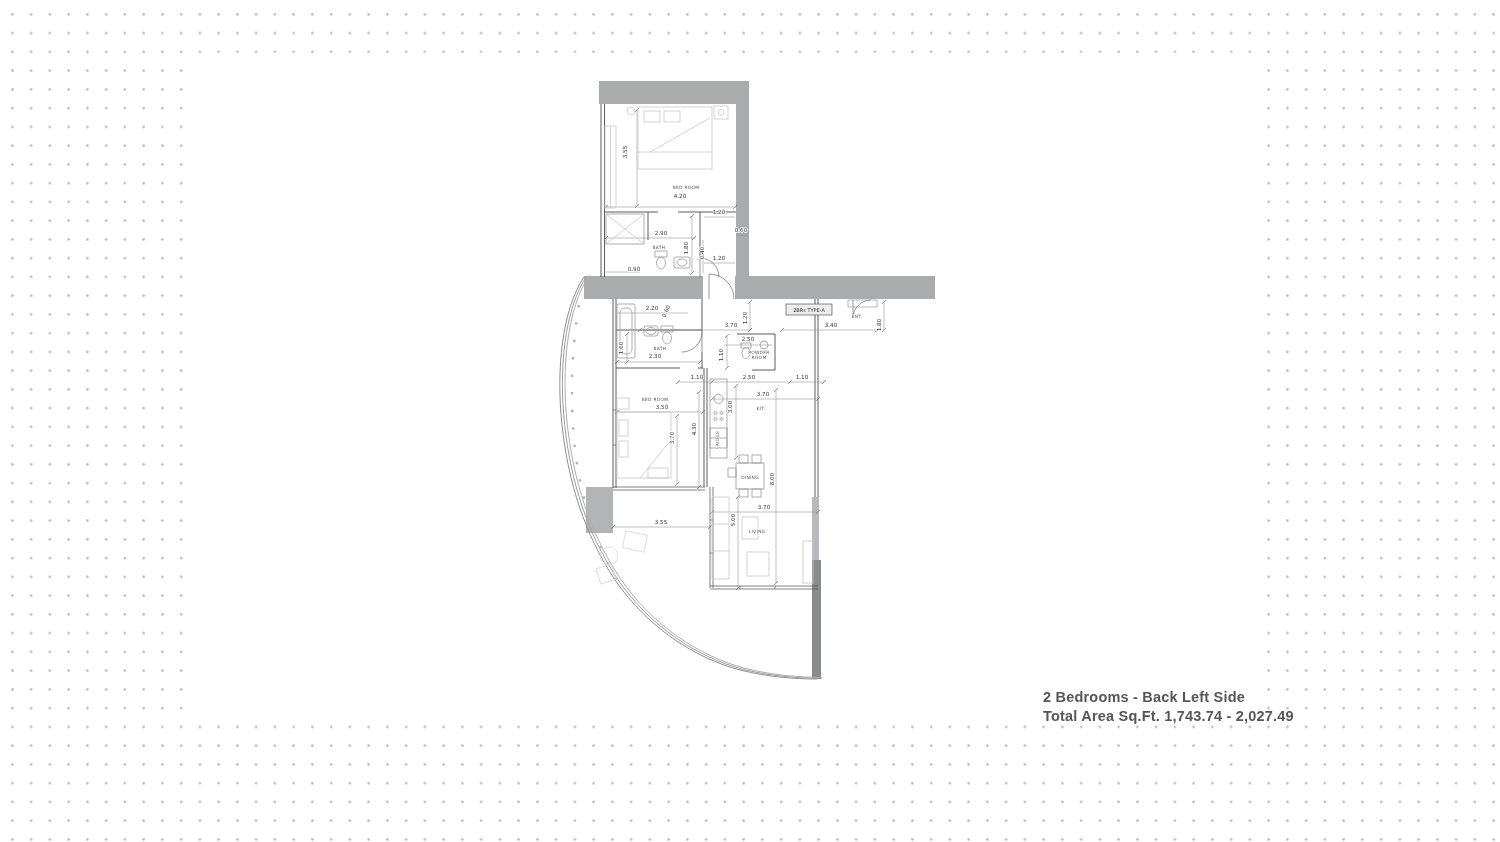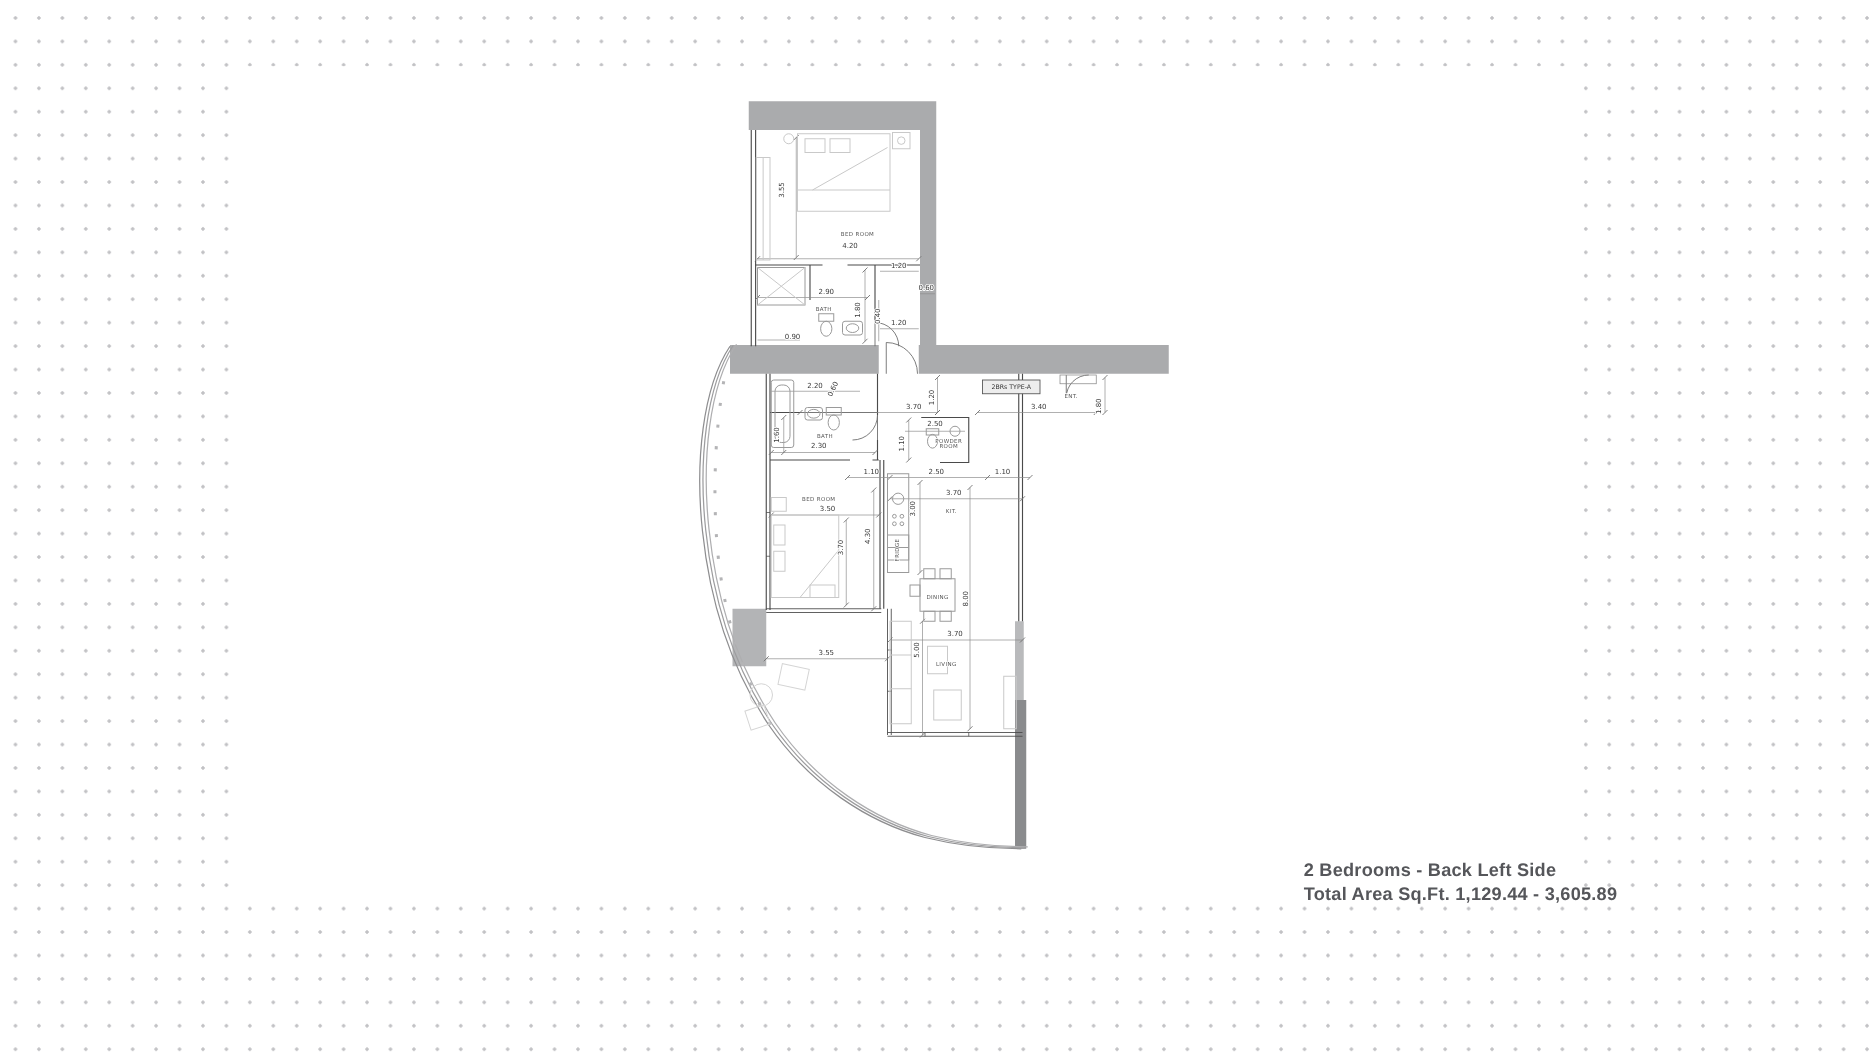--- a/index.html
+++ b/index.html
@@ -241,14 +241,14 @@
       <text x="761" y="410" class="room-label" font-size="4.4">KIT.</text>
       <text x="750" y="479" class="room-label" font-size="4.2">DINING</text>
       <text x="757" y="533" class="room-label" font-size="4.4">LIVING</text>
       <text x="857" y="318" class="room-label" font-size="4.4">ENT.</text>
       <text x="719" y="440" class="room-label" font-size="2.8" transform="rotate(-90 719 440)">FRIDGE</text>
     </g>
 </svg>
 
 <div class="caption">
   <div>2 Bedrooms - Back Left Side</div>
-  <div>Total Area Sq.Ft. 1,129.44 - 3,605.89</div>
+  <div>Total Area Sq.Ft. 1,743.74 - 2,027.49</div>
 </div>
 
 </body></html>

